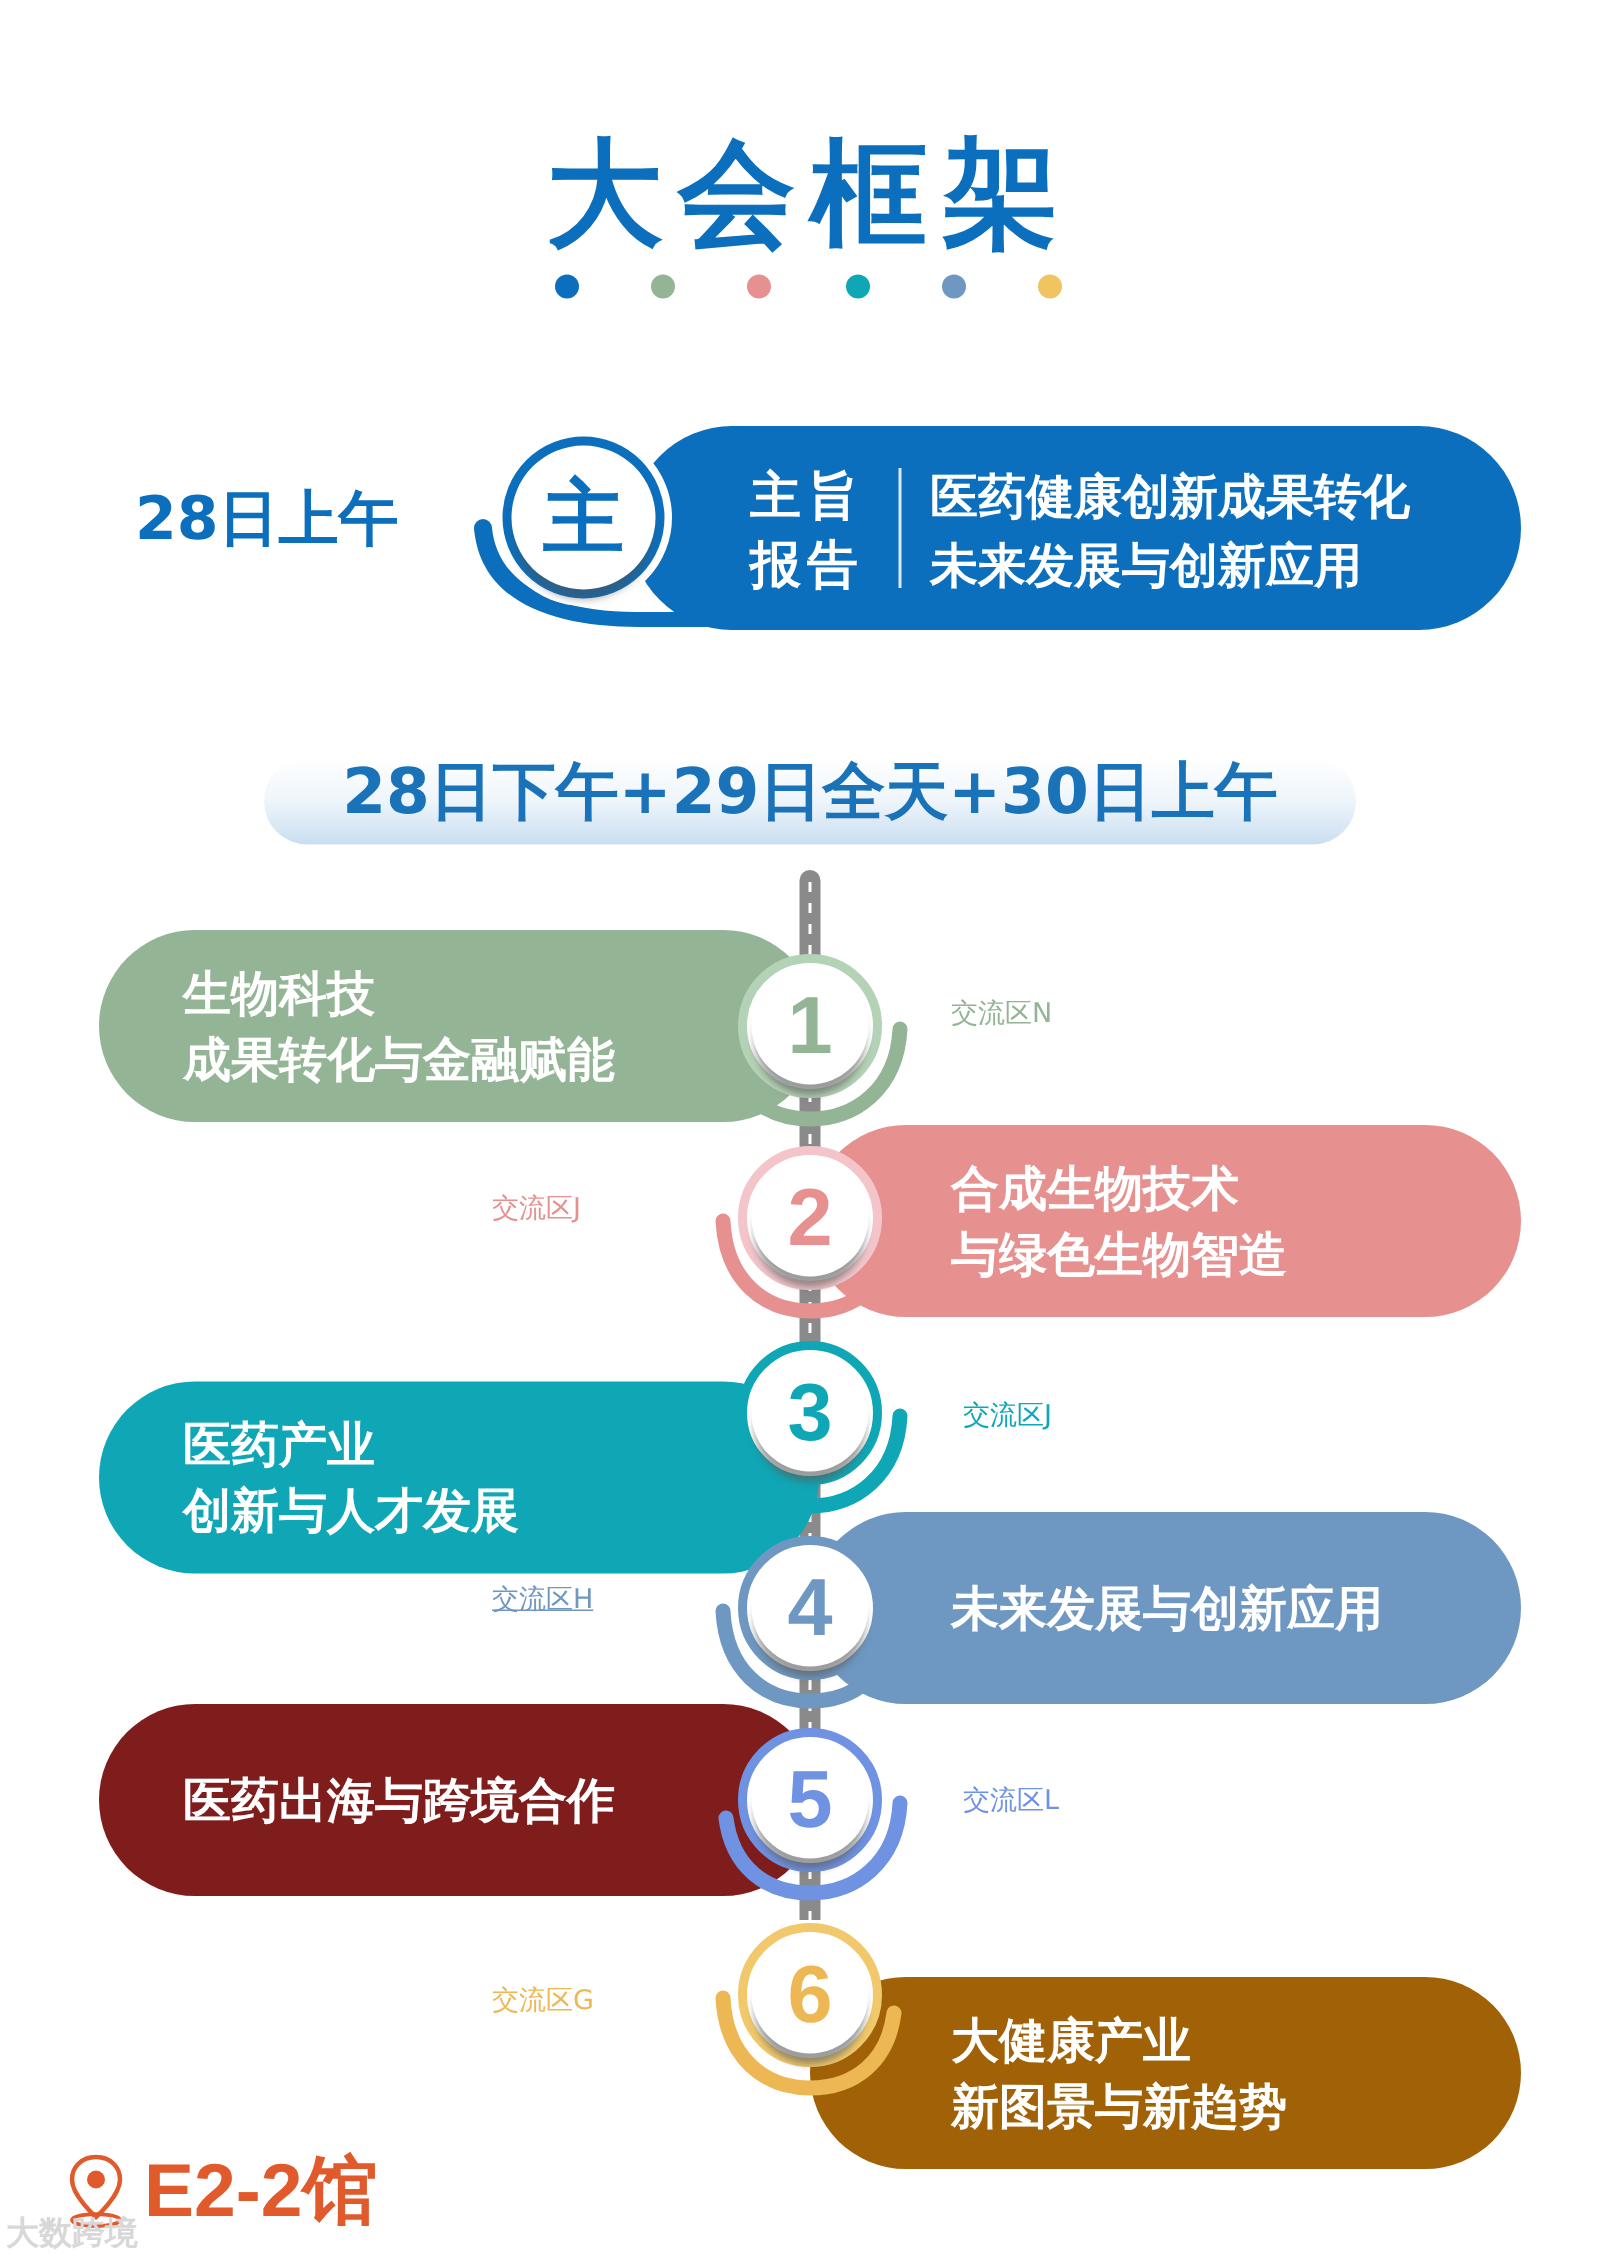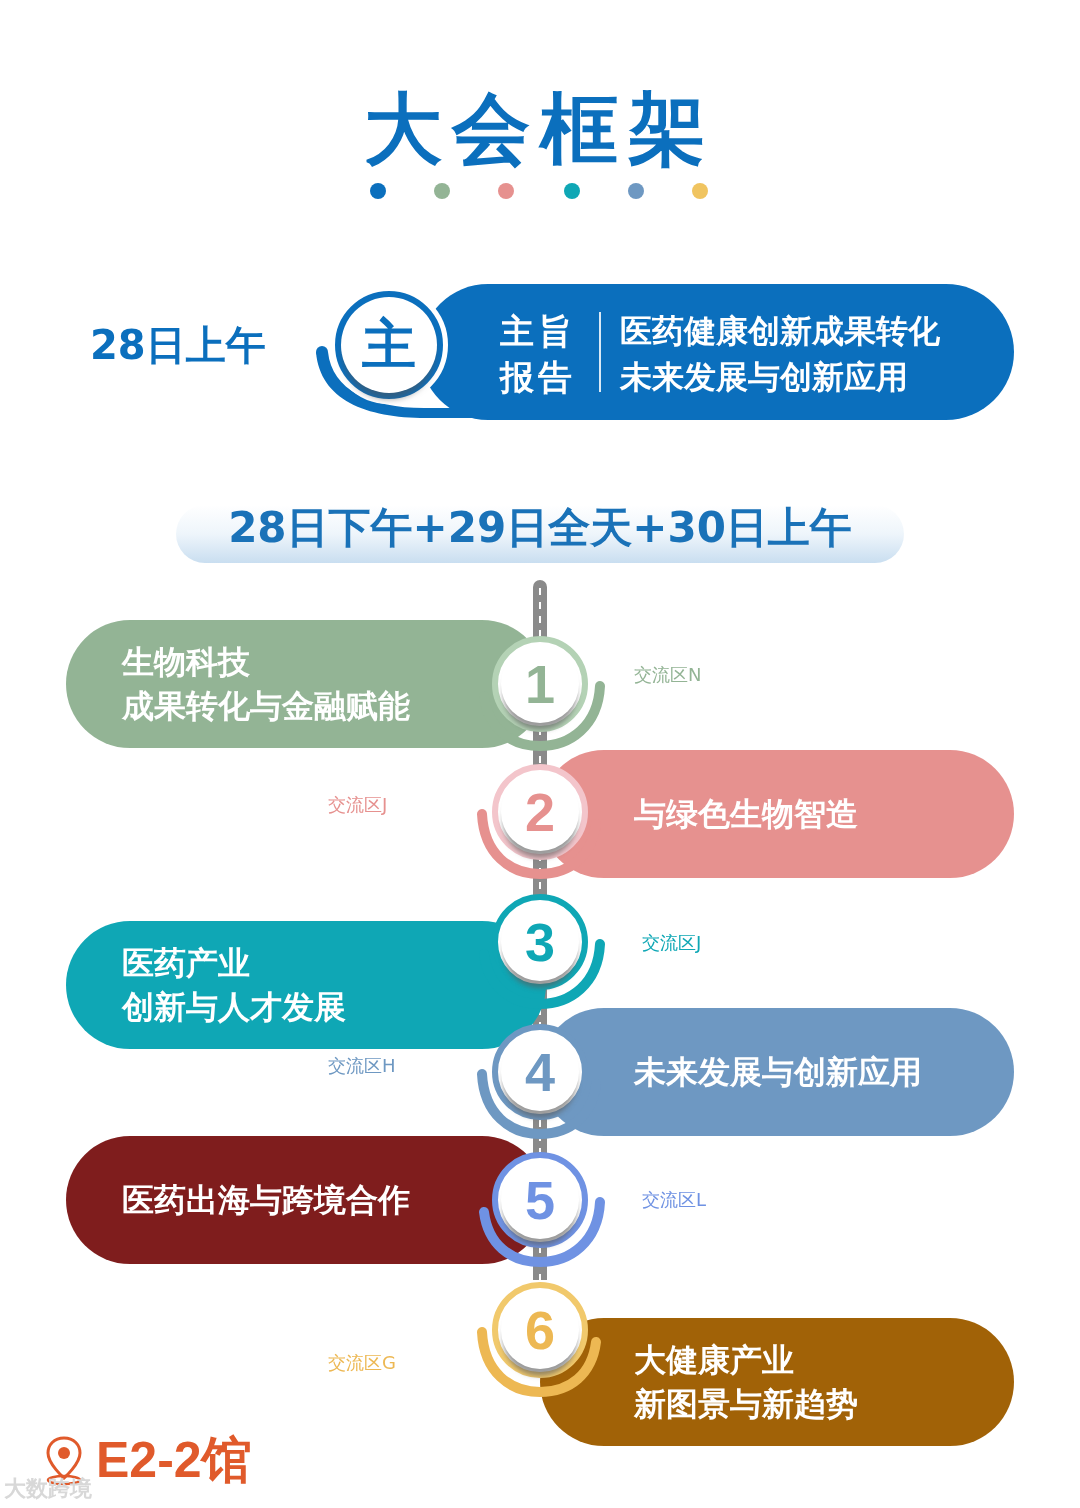--- a/index.html
+++ b/index.html
@@ -130,20 +130,21 @@
   <div>成果转化与金融赋能</div>
 </div>
 <svg class="swoosh" style="left:470px;top:616px" viewBox="0 0 140 140">
   <path d="M130 70 C 128 110, 100 130, 70 130 C 40 130, 18 112, 14 80" fill="none" stroke="#93b495" stroke-width="10" stroke-linecap="round"></path>
 </svg>
 <div class="num-ring" style="left:492px;top:636px;border-color:#b4d2b5;"></div>
 <div class="num-disc" style="left:501px;top:645px;color:#93b495;">1</div>
 <div class="zone" style="left:634px;top:663px;color:#93b495;">交流区N</div>
 
 <div class="forum-pill right" style="top:750px;background:#e6918f;">
+  <div>合成生物技术</div>
   <div>与绿色生物智造</div>
 </div>
 <svg class="swoosh" style="left:470px;top:744px" viewBox="0 0 140 140">
   <path d="M12 70 C 14 110, 40 130, 70 130 C 100 130, 122 112, 126 80" fill="none" stroke="#e6918f" stroke-width="10" stroke-linecap="round"></path>
 </svg>
 <div class="num-ring" style="left:492px;top:764px;border-color:#f3c5cb;"></div>
 <div class="num-disc" style="left:501px;top:773px;color:#e6918f;">2</div>
 <div class="zone" style="left:328px;top:793px;color:#e6918f;">交流区J</div>
 
 <div class="forum-pill left" style="top:878px;background:#0fa7b5;margin-top:43px;">
@@ -158,42 +159,42 @@
 <div class="zone" style="left:642px;top:931px;color:#0fa7b5;">交流区J</div>
 
 <div class="forum-pill right" style="top:1008px;background:#6e98c2;">
   <div>未来发展与创新应用</div>
 </div>
 <svg class="swoosh" style="left:470px;top:1004px" viewBox="0 0 140 140">
   <path d="M12 70 C 14 110, 40 130, 70 130 C 100 130, 122 112, 126 80" fill="none" stroke="#6e98c2" stroke-width="10" stroke-linecap="round"></path>
 </svg>
 <div class="num-ring" style="left:492px;top:1024px;border-color:#6e98c2;"></div>
 <div class="num-disc" style="left:501px;top:1033px;color:#6e98c2;">4</div>
-<div class="zone" style="left:328px;top:1054px;color:#6e98c2;">交流区H</div>
+<div class="zone" style="left:328px;top:1054px;color:#6e98c2;text-decoration:underline;">交流区H</div>
 
 <div class="forum-pill left" style="top:1136px;background:#7f1d1d;">
   <div>医药出海与跨境合作</div>
 </div>
 <svg class="swoosh" style="left:470px;top:1132px" viewBox="0 0 140 140">
   <path d="M130 70 C 128 110, 100 130, 70 130 C 40 130, 18 112, 14 80" fill="none" stroke="#6f92e3" stroke-width="10" stroke-linecap="round"></path>
 </svg>
 <div class="num-ring" style="left:492px;top:1152px;border-color:#6f92e3;"></div>
 <div class="num-disc" style="left:501px;top:1161px;color:#6f92e3;">5</div>
 <div class="zone" style="left:642px;top:1188px;color:#6f92e3;">交流区L</div>
 
 <div class="forum-pill right" style="top:1318px;background:#a16207;">
   <div>大健康产业</div>
   <div>新图景与新趋势</div>
 </div>
 <svg class="swoosh" style="left:470px;top:1262px" viewBox="0 0 140 140">
   <path d="M12 70 C 14 110, 40 130, 70 130 C 100 130, 122 112, 126 80" fill="none" stroke="#edb853" stroke-width="10" stroke-linecap="round"></path>
 </svg>
 <div class="num-ring" style="left:492px;top:1282px;border-color:#f1c96c;"></div>
 <div class="num-disc" style="left:501px;top:1291px;color:#edb853;">6</div>
-<div class="zone" style="left:328px;top:1321px;color:#edb853;margin-top:30px;">交流区G</div>
+<div class="zone" style="left:328px;top:1321px;color:#edb853;">交流区G</div>
 
 <div class="venue">
   <svg width="40" height="52" viewBox="0 0 40 52">
     <path d="M20 4 C 10 4, 4 11, 4 19 C 4 30, 20 44, 20 44 C 20 44, 36 30, 36 19 C 36 11, 30 4, 20 4 Z" fill="none" stroke="#e05a2b" stroke-width="3"></path>
     <circle cx="20" cy="19" r="6" fill="#e05a2b"></circle>
     <ellipse cx="20" cy="46" rx="16" ry="4" fill="none" stroke="#e05a2b" stroke-width="2.5"></ellipse>
   </svg>
   <div class="venue-text">E2-2馆</div>
 </div>
 <div class="watermark">大数跨境</div>

